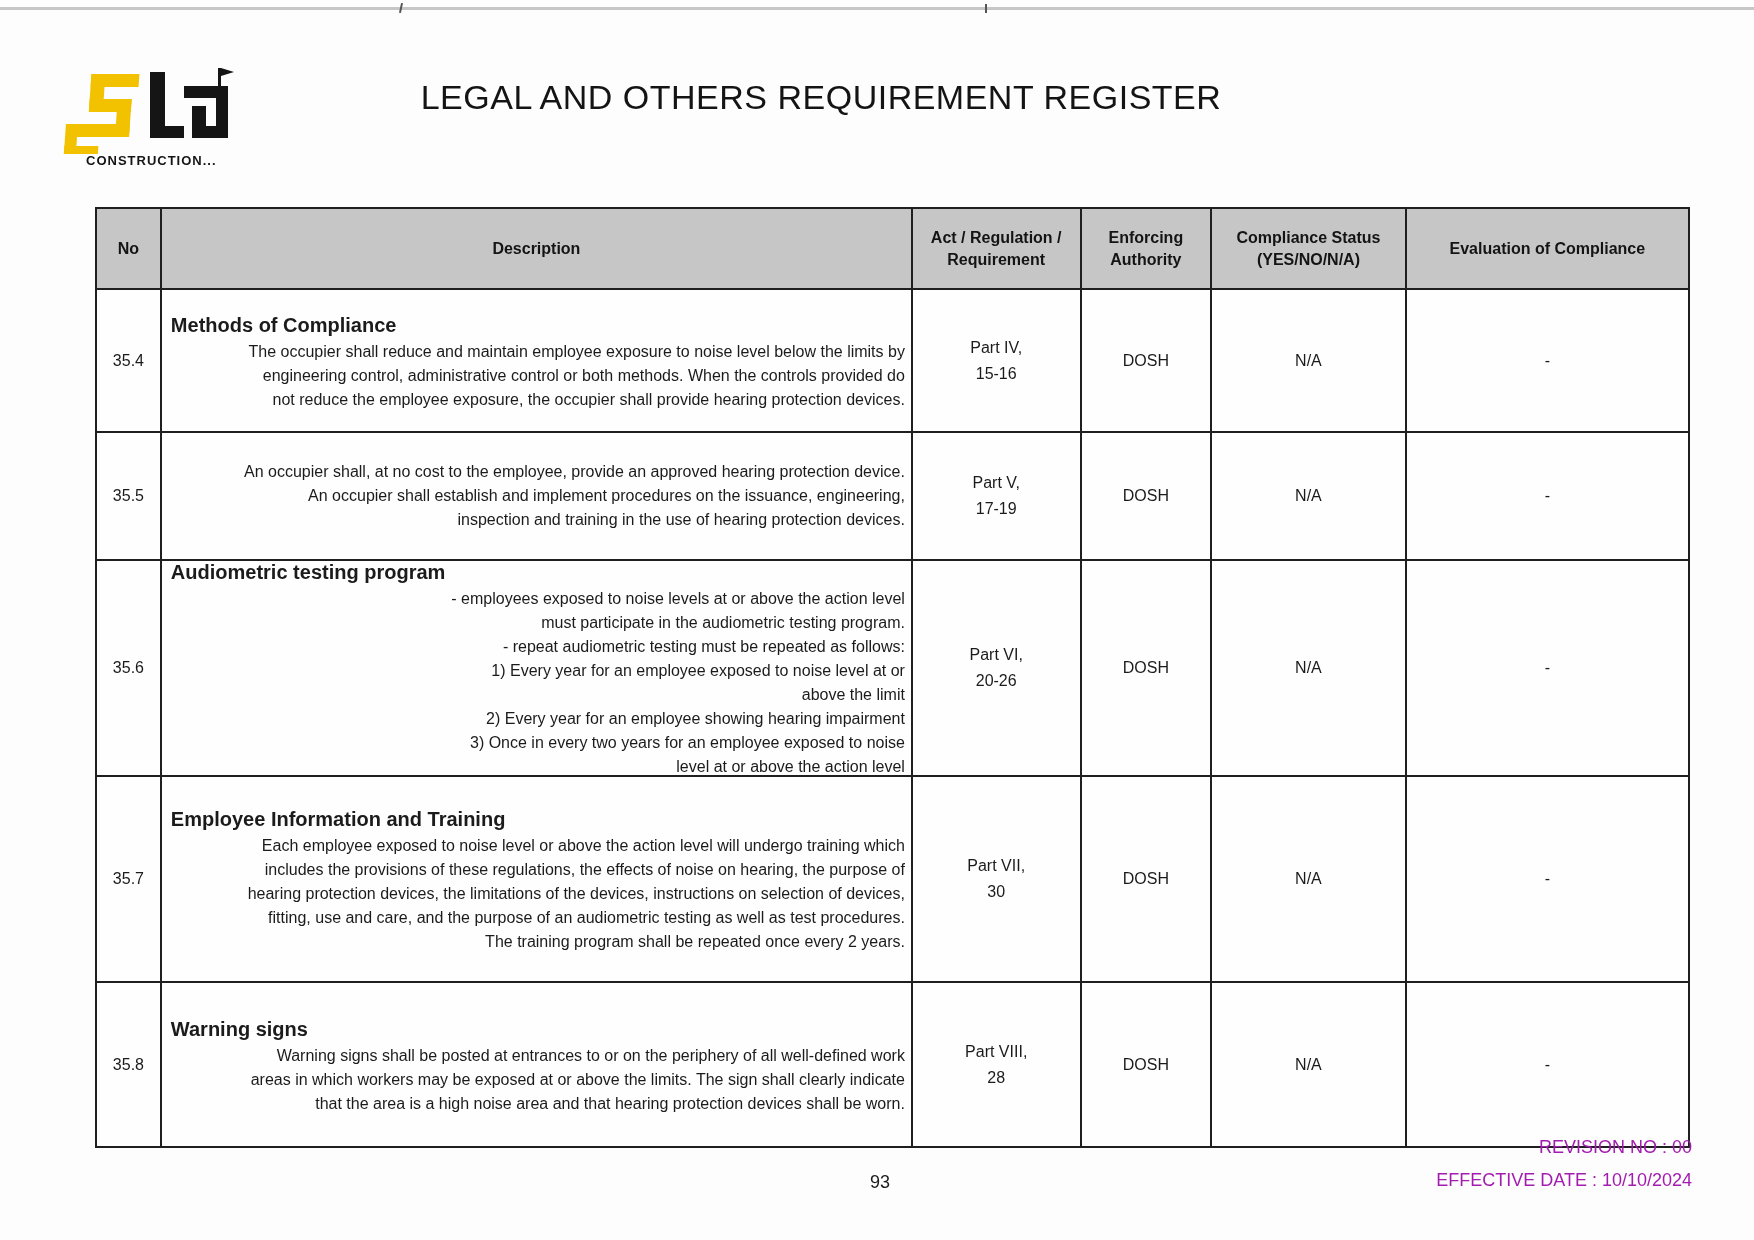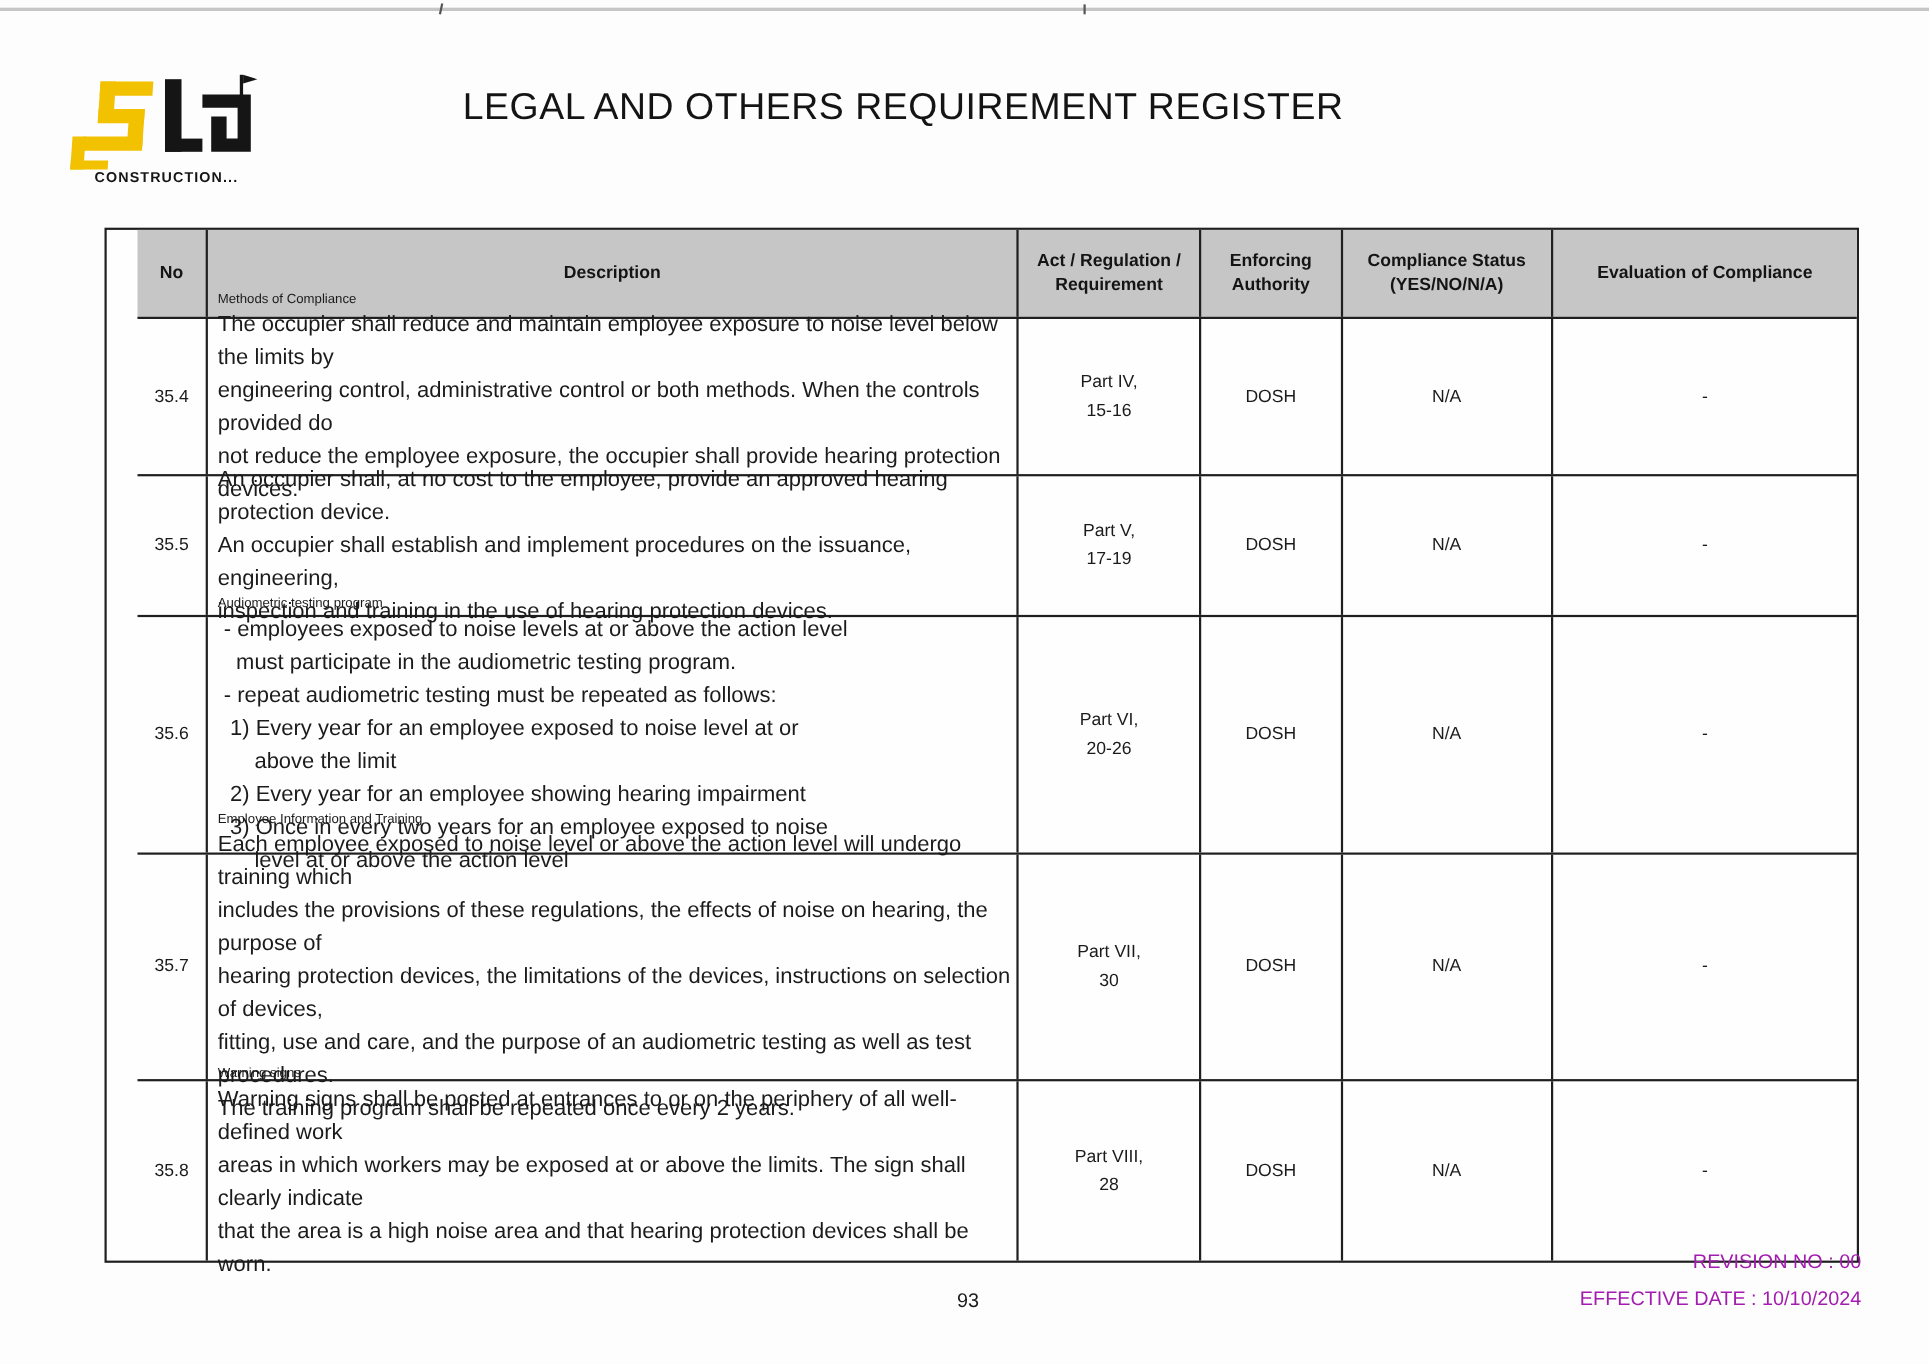--- a/index.html
+++ b/index.html
@@ -27,21 +27,20 @@
     font-size:34px;letter-spacing:.5px;color:#141414;padding-left:31px;
   }
 
   
   .reg-table{
     position:absolute;left:95px;top:207px;
     width:1595px;
     border:2px solid #1f1f1f;
     box-sizing:border-box;
     background:#fefefe;
-    padding-left:28px;
   }
   .t-row{display:flex;border-bottom:2px solid #1f1f1f;box-sizing:border-box;}
   .t-row:last-child{border-bottom:none;}
   .cell{
     box-sizing:border-box;
     border-right:2px solid #1f1f1f;
     display:flex;align-items:center;justify-content:center;
     text-align:center;
     font-size:16px;
     padding:4px 6px;
@@ -60,22 +59,22 @@
   .rh-0{height:143px;}
   .rh-1{height:128px;}
   .rh-2{height:216px;}
   .rh-3{height:206px;}
   .rh-4{height:163px;}
 
   .desc-cell{
     flex-direction:column;align-items:stretch;justify-content:center;
     text-align:left;padding:6px 6px 6px 9px;
   }
-  .desc-title{font-weight:normal;font-size:12px;line-height:1.5;}
-  .desc-body{font-size:20px;line-height:1.5;white-space:pre-wrap;}
+  .desc-title{font-weight:bold;font-size:20px;line-height:1.5;}
+  .desc-body{font-size:16px;line-height:1.5;white-space:pre-wrap;text-align:right;}
   .act-cell{white-space:pre-line;line-height:1.6;}
 
   
   .page-number{position:absolute;top:1172px;left:780px;width:200px;text-align:center;font-size:18px;}
   .footer-right{
     position:absolute;top:1131px;right:62px;
     text-align:right;font-size:18px;line-height:1.85;color:#a21caf;
   }
   .logo-construction{font-weight:bold;}
 </style>

